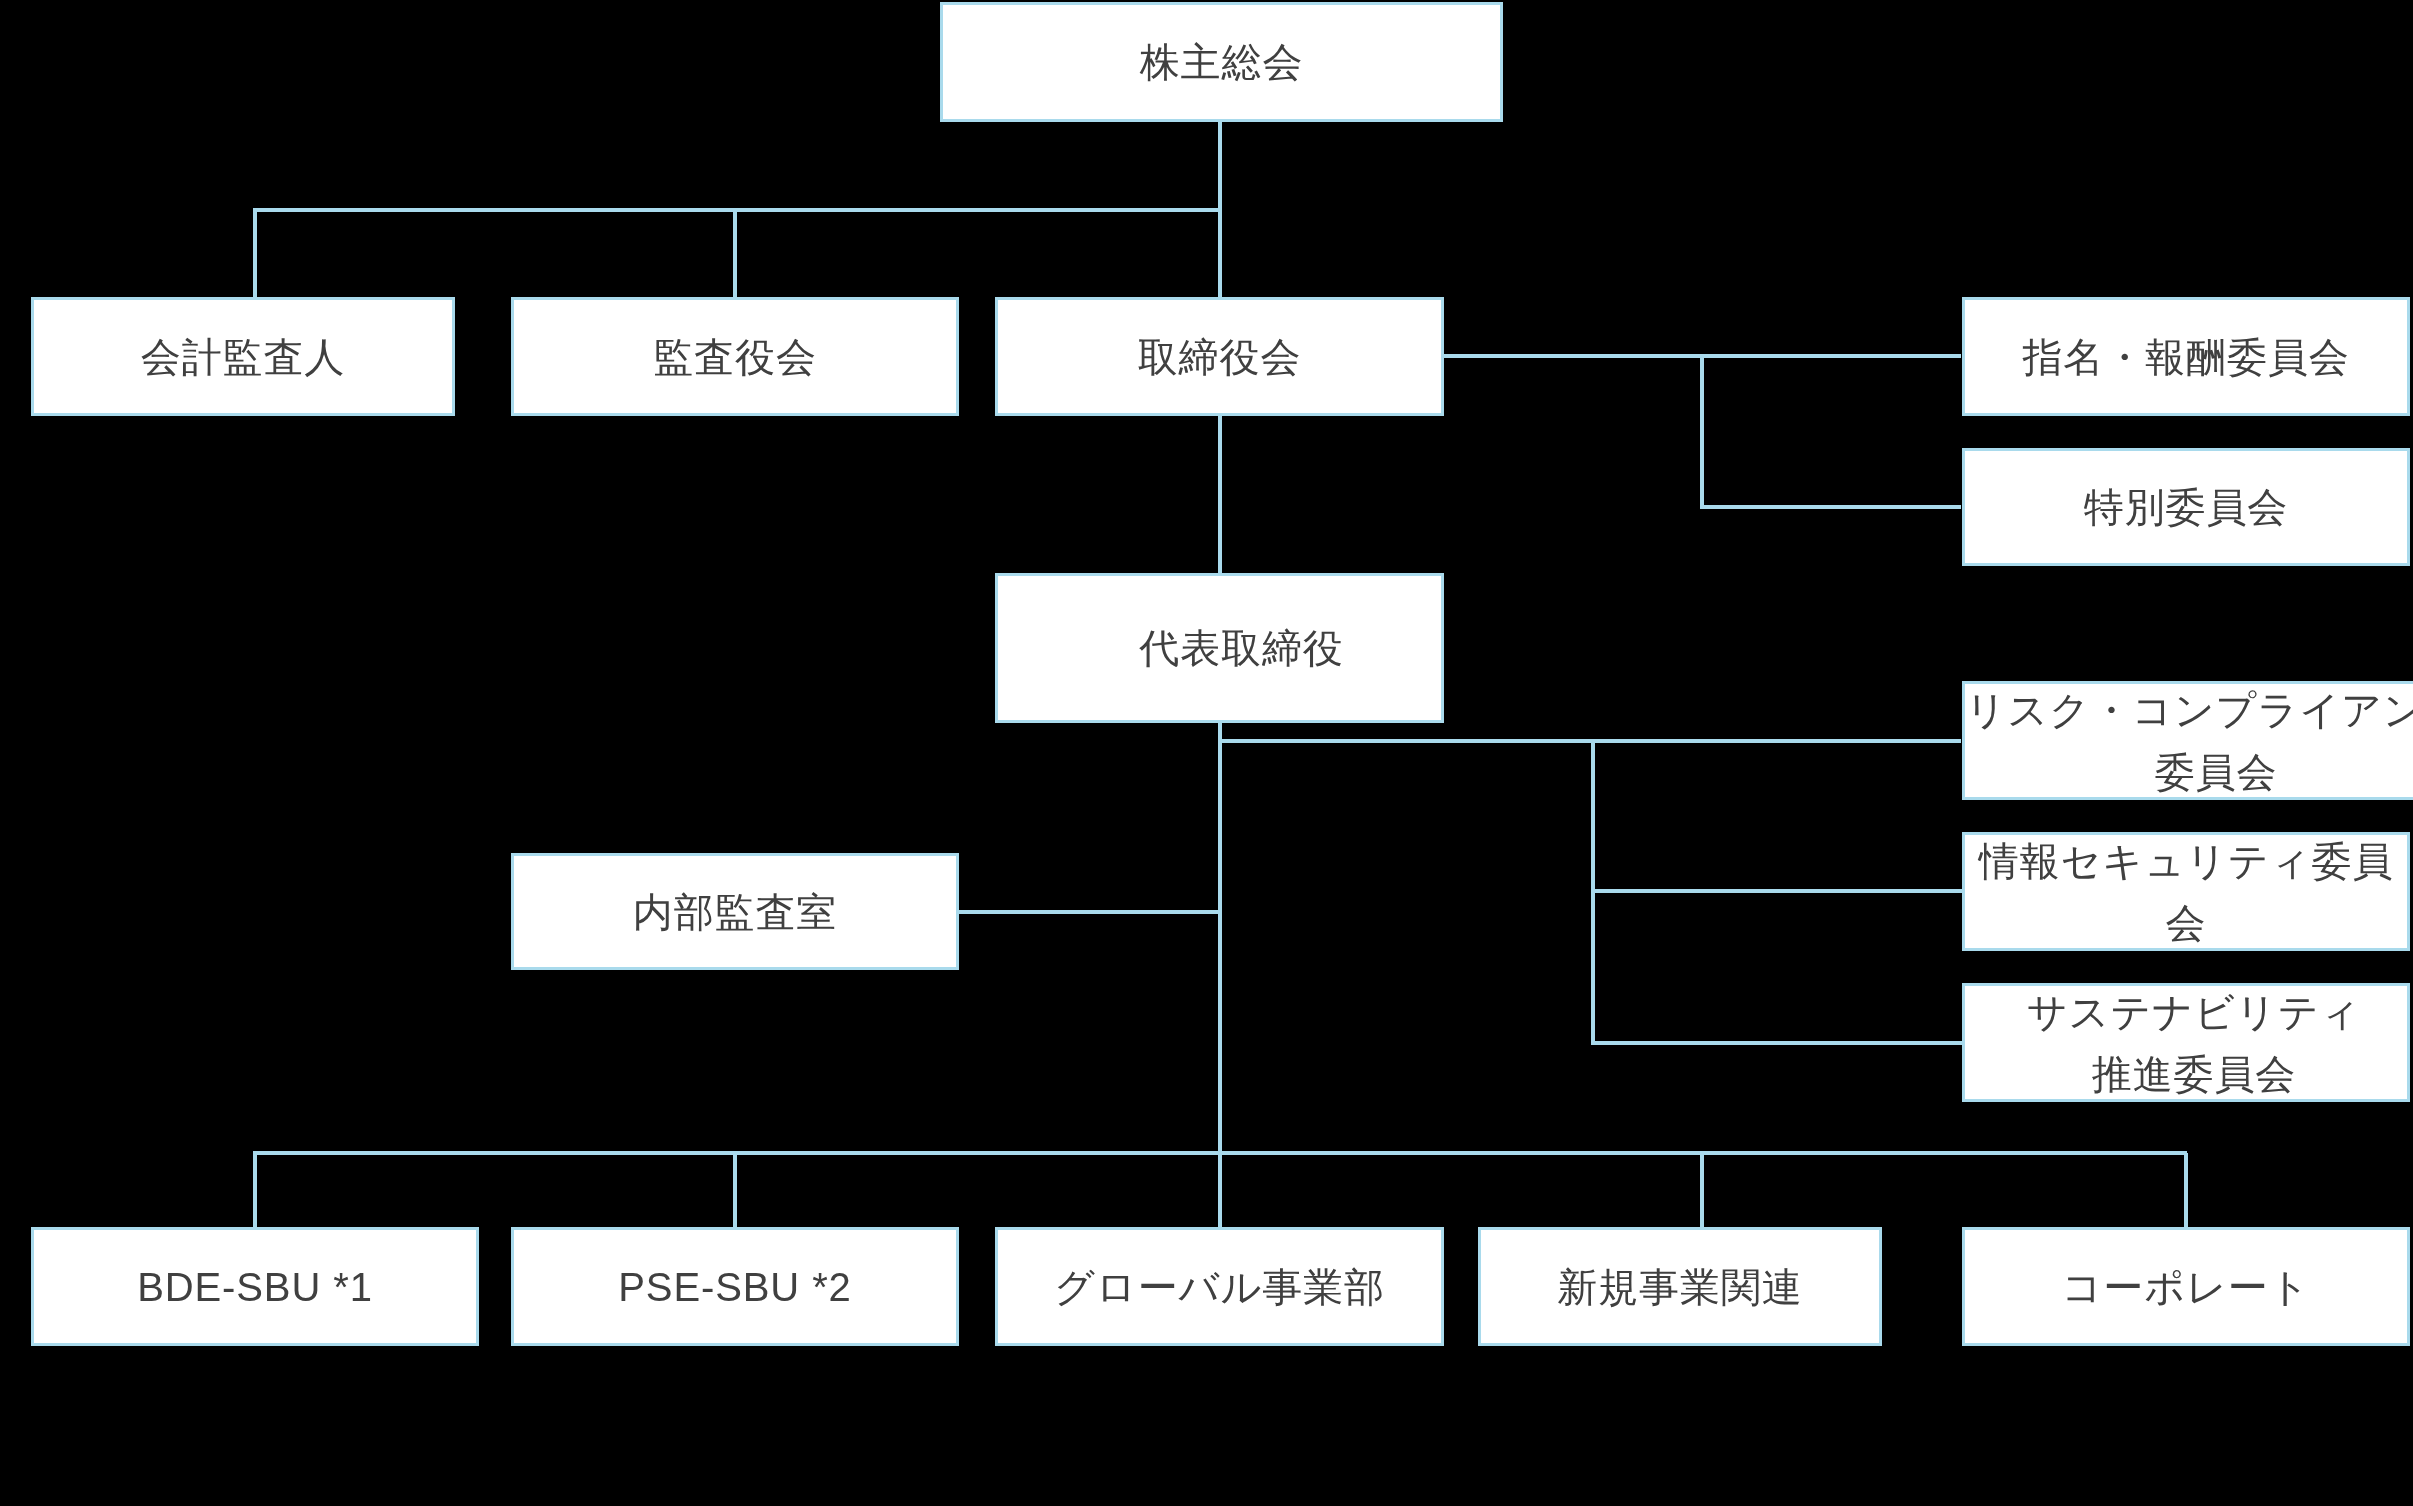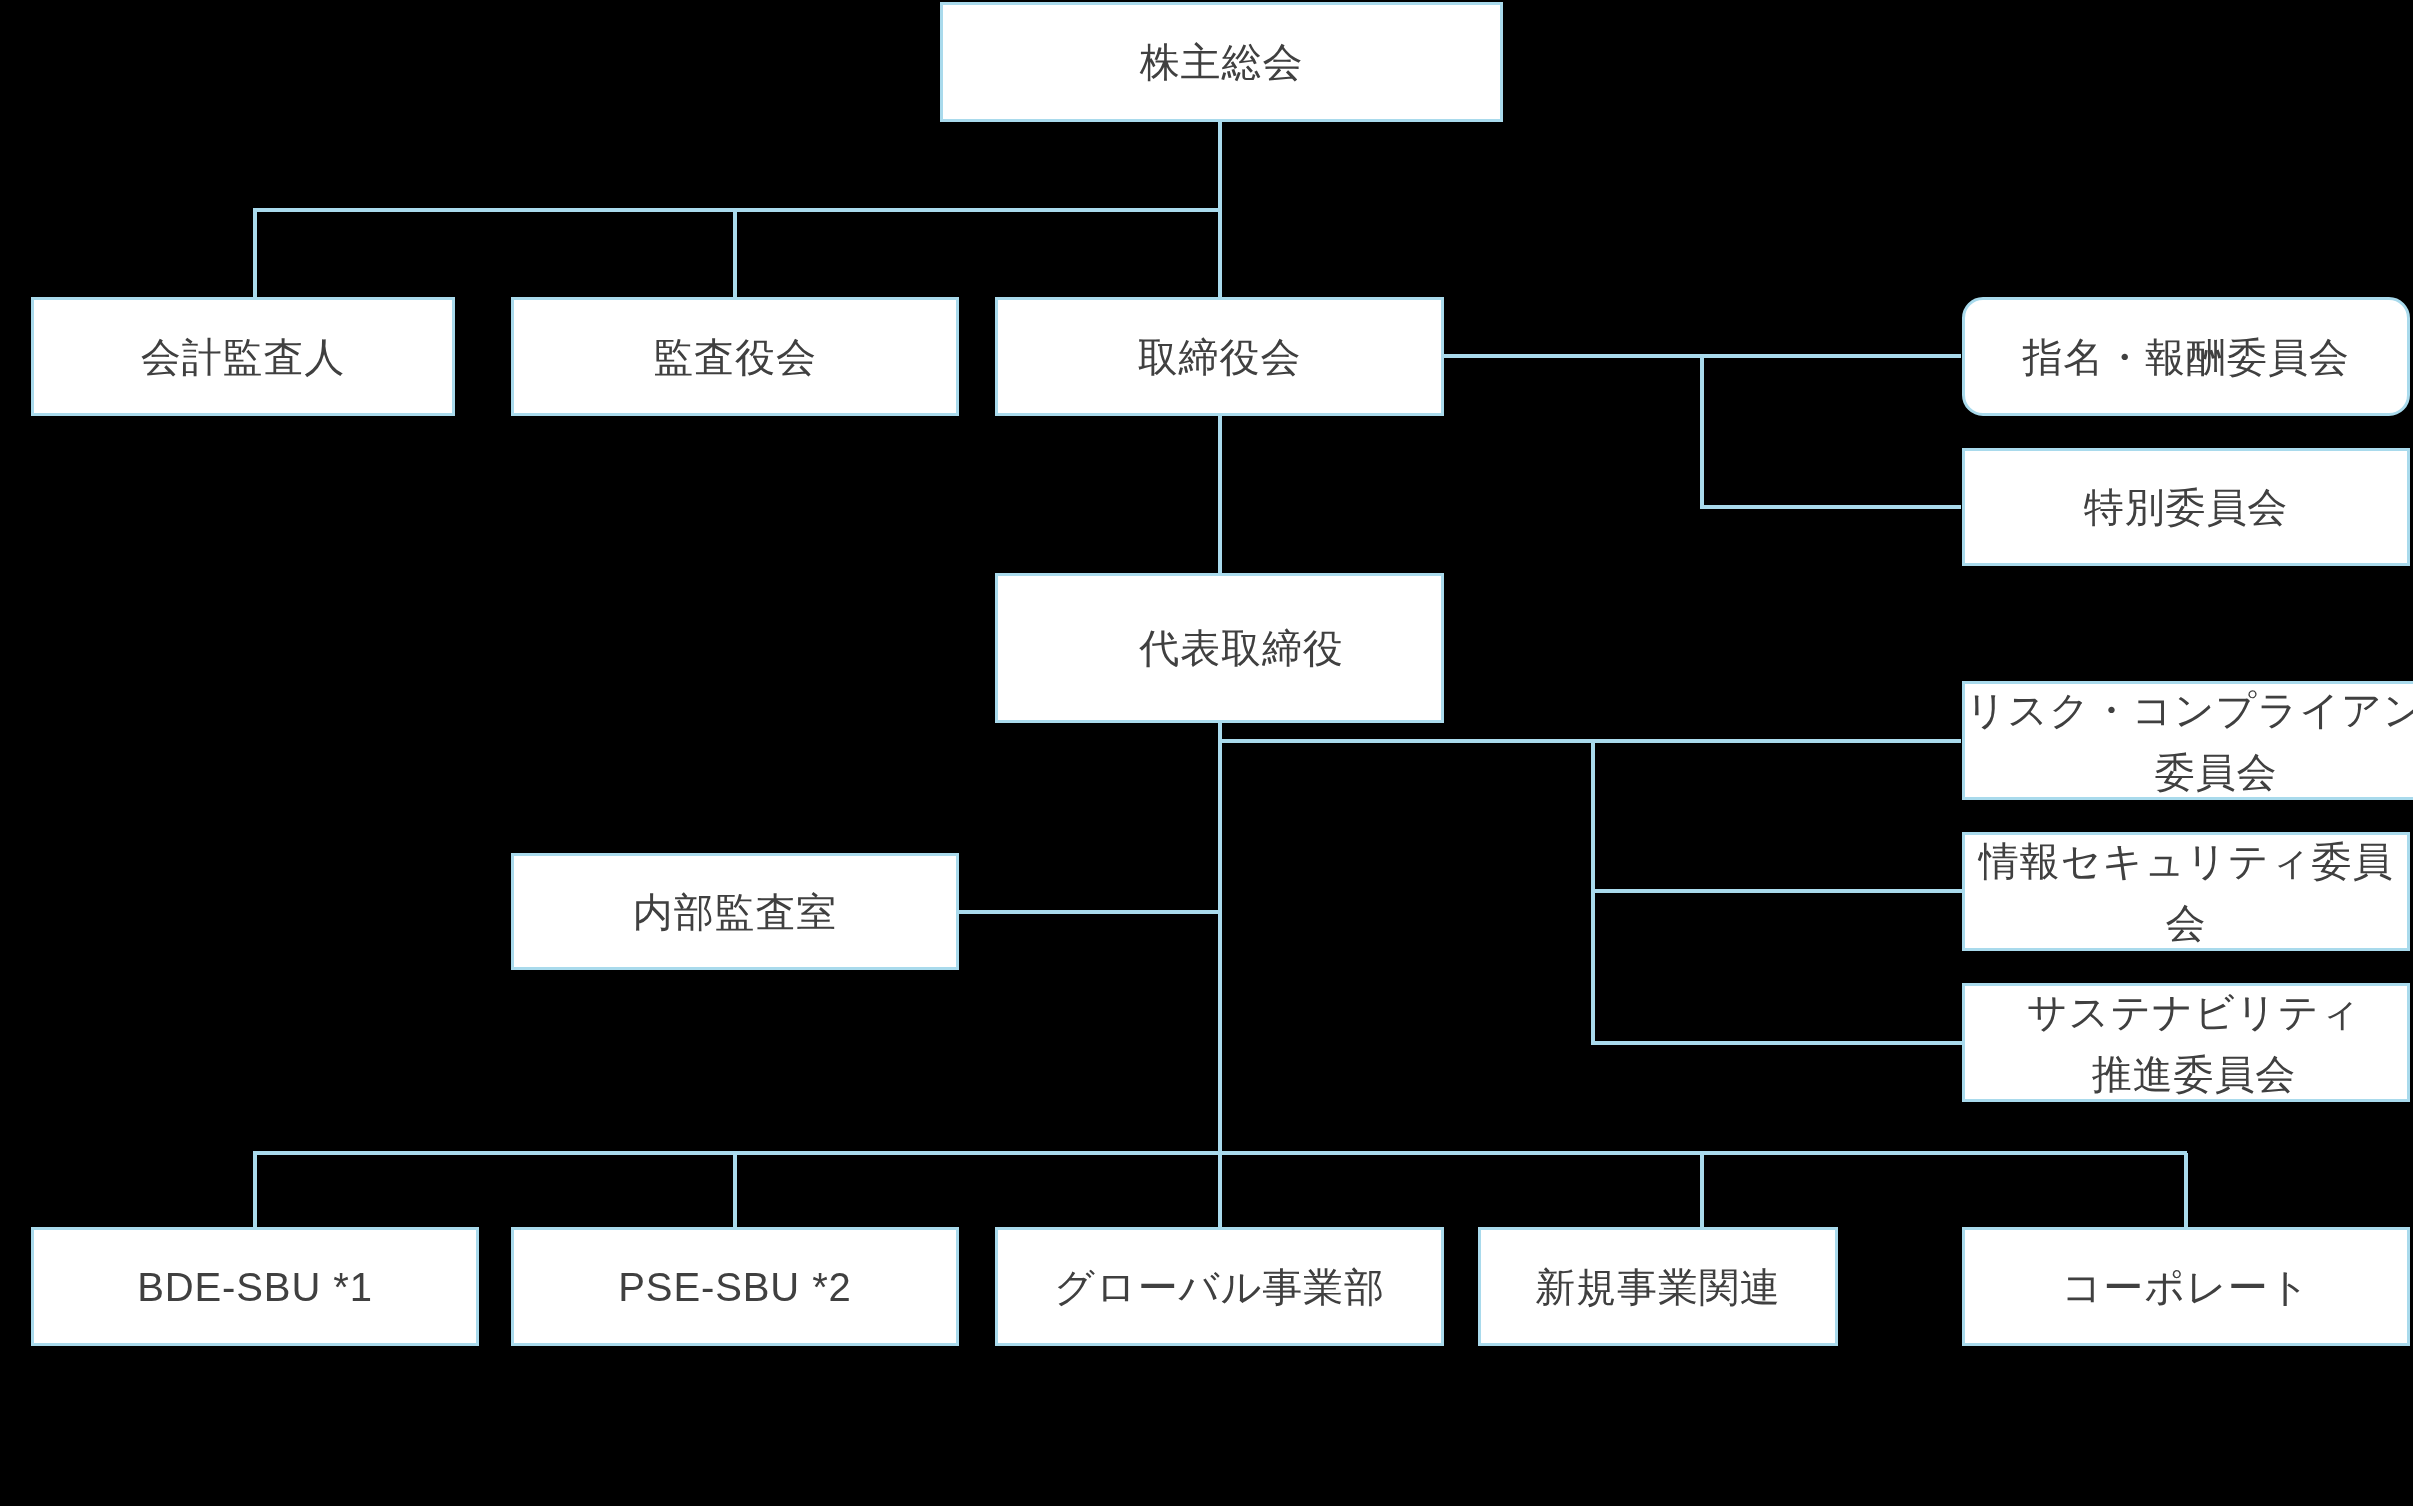--- a/index.html
+++ b/index.html
@@ -72,21 +72,21 @@
   </div>
 
   <div class="node" style="left:511px; top:297px; width:448px; height:119px;">
     <span class="label">監査役会</span>
   </div>
 
   <div class="node" style="left:995px; top:297px; width:449px; height:119px;">
     <span class="label">取締役会</span>
   </div>
 
-  <div class="node" style="left:1962px; top:297px; width:448px; height:119px;border-radius:21px;">
+  <div class="node" style="left:1962px; top:297px; width:448px; height:119px;">
     <span class="label">指名・報酬委員会</span>
   </div>
 
   <div class="node" style="left:1962px; top:448px; width:448px; height:118px;">
     <span class="label">特別委員会</span>
   </div>
 
   <div class="node" style="left:995px; top:573px; width:449px; height:150px;padding-left:44px;">
     <span class="label">代表取締役</span>
   </div>
@@ -114,21 +114,21 @@
   </div>
 
   <div class="node" style="left:511px; top:1227px; width:448px; height:119px;">
     <span class="label">PSE-SBU  *2</span>
   </div>
 
   <div class="node" style="left:995px; top:1227px; width:449px; height:119px;">
     <span class="label">グローバル事業部</span>
   </div>
 
-  <div class="node" style="left:1478px; top:1227px; width:360px; height:119px;">
+  <div class="node" style="left:1478px; top:1227px; width:404px; height:119px;">
     <span class="label">新規事業関連</span>
   </div>
 
   <div class="node" style="left:1962px; top:1227px; width:448px; height:119px;">
     <span class="label">コーポレート</span>
   </div>
 
 </div>
 
 

